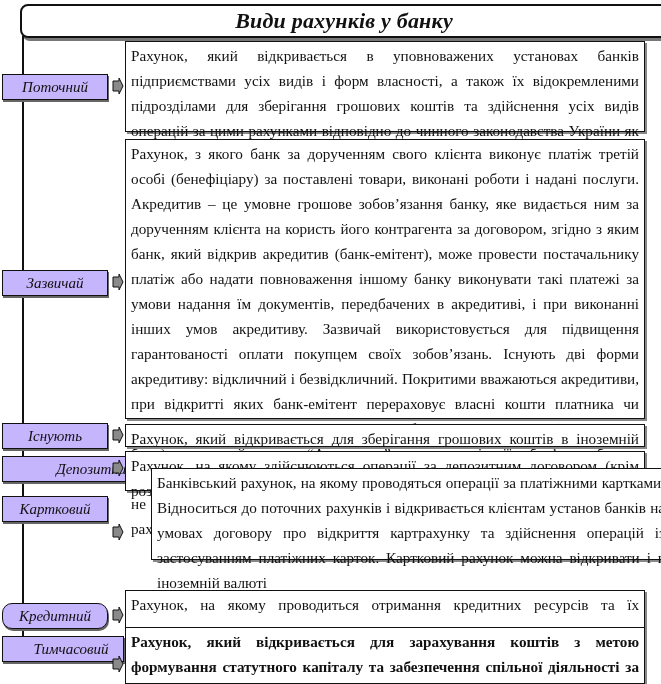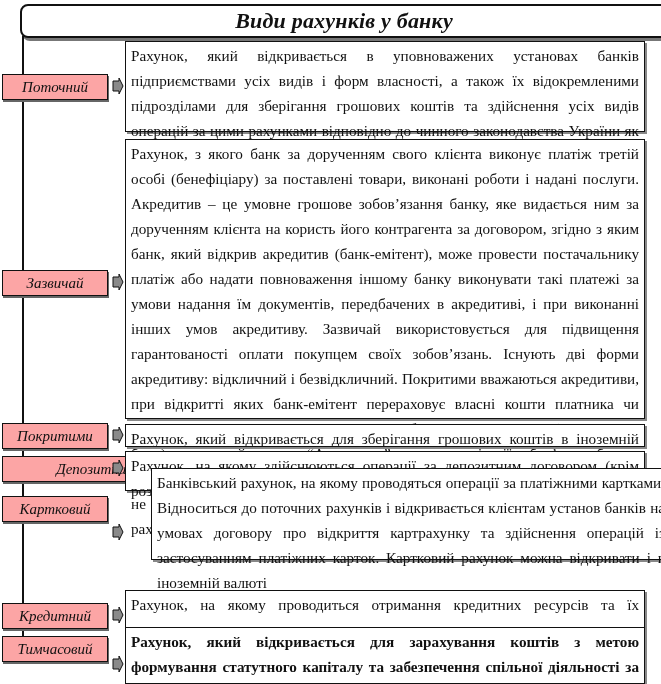--- a/index.html
+++ b/index.html
@@ -3,21 +3,21 @@
   <meta charset="utf-8">
   <style>
     html, body { margin: 0; padding: 0; background: #ffffff; }
     body { width: 661px; height: 684px; position: relative; overflow: hidden;
            font-family: "Liberation Serif", "DejaVu Serif", serif; color: #111; }
     .title-box { position: absolute; left: 4px; top: 4px; width: 644px; height: 30px;
                  border: 2px solid #111; border-radius: 8px; box-shadow: 2px 3px 0 #777;
                  background: #fff; display: flex; align-items: center; justify-content: center; margin-left: 16px; }
     .title-text { font-style: italic; font-weight: bold; font-size: 22px; letter-spacing: 0.2px; }
     .spine { position: absolute; left: 22px; top: 36px; width: 1.5px; height: 626px; background: #111; }
-    .label-box { position: absolute; left: 2px; width: 104px; height: 24px; background: #fca5a5;
+    .label-box { position: absolute; left: 2px; width: 104px; height: 24px; background: #c4b5fd;
                  border: 1.5px solid #111; box-shadow: 1px 2px 0 #666;
                  display: flex; align-items: center; justify-content: center; }
     .label-text { font-style: italic; font-size: 15px; }
     .arrow { position: absolute; left: 112px; width: 12px; height: 18px; }
     .desc-box { position: absolute; left: 125px; width: 520px; border: 1.5px solid #111;
                 background: #fff; box-shadow: 2px 2px 0 #888; padding: 1px 5px 1px 5px;
                 box-sizing: border-box; }
     .desc-text { font-size: 15.2px; line-height: 25px; text-align: justify; margin: 0; }
   </style>
 </head>
@@ -43,21 +43,21 @@
   <span class="label-text">Зазвичай</span>
 </div>
 <svg class="arrow" style="top:273px;" viewBox="0 0 12 18">
   <path d="M1 4 L7 4 L7 1 L11 9 L7 17 L7 14 L1 14 Z" fill="#8a8a8a" stroke="#111" stroke-width="1"></path>
 </svg>
 <div class="desc-box" style="top:139px; height:280px;">
   <p class="desc-text">Рахунок, з якого банк за дорученням свого клієнта виконує платіж третій особі (бенефіціару) за поставлені товари, виконані роботи і надані послуги. Акредитив – це умовне грошове зобов’язання банку, яке видається ним за дорученням клієнта на користь його контрагента за договором, згідно з яким банк, який відкрив акредитив (банк-емітент), може провести постачальнику платіж або надати повноваження іншому банку виконувати такі платежі за умови надання їм документів, передбачених в акредитиві, і при виконанні інших умов акредитиву. Зазвичай використовується для підвищення гарантованості оплати покупцем своїх зобов’язань. Існують дві форми акредитиву: відкличний і безвідкличний. Покритими вважаються акредитиви, при відкритті яких банк-емітент перераховує власні кошти платника чи наданий йому кредит в розпорядження банка-постачальника (виконуючий банк) на окремий рахунок “Акредитив” на весь термін дії зобов’язань банку-емітента. Непокритим вважається акредитив, оплата за яким (якщо тимчасово не має коштів на рахунку платника) гарантується банком-емітентом за рахунок банківського кредиту</p>
 </div>
 
 <div class="label-box" style="top:423px;">
-  <span class="label-text">Покритими</span>
+  <span class="label-text">Існують</span>
 </div>
 <svg class="arrow" style="top:426px;" viewBox="0 0 12 18">
   <path d="M1 4 L7 4 L7 1 L11 9 L7 17 L7 14 L1 14 Z" fill="#8a8a8a" stroke="#111" stroke-width="1"></path>
 </svg>
 <div class="desc-box" style="top:424px; height:23px;">
   <p class="desc-text">Рахунок, який відкривається для зберігання грошових коштів в іноземній валюті</p>
 </div>
 
 <div class="label-box" style="top:456px;padding-left:40px;">
   <span class="label-text">Депозитний</span>
@@ -72,31 +72,31 @@
 <div class="label-box" style="top:496px;">
   <span class="label-text">Картковий</span>
 </div>
 <svg class="arrow" style="top:523px;" viewBox="0 0 12 18">
   <path d="M1 4 L7 4 L7 1 L11 9 L7 17 L7 14 L1 14 Z" fill="#8a8a8a" stroke="#111" stroke-width="1"></path>
 </svg>
 <div class="desc-box" style="top:468px; height:92px;margin-left:26px;">
   <p class="desc-text">Банківський рахунок, на якому проводяться операції за платіжними картками. Відноситься до поточних рахунків і відкривається клієнтам установ банків на умовах договору про відкриття картрахунку та здійснення операцій із застосуванням платіжних карток. Картковий рахунок можна відкривати і в іноземній валюті</p>
 </div>
 
-<div class="label-box" style="top:603px;">
+<div class="label-box" style="top:603px;border-radius:10px;">
   <span class="label-text">Кредитний</span>
 </div>
 <svg class="arrow" style="top:606px;" viewBox="0 0 12 18">
   <path d="M1 4 L7 4 L7 1 L11 9 L7 17 L7 14 L1 14 Z" fill="#8a8a8a" stroke="#111" stroke-width="1"></path>
 </svg>
 <div class="desc-box" style="top:590px; height:41px;">
   <p class="desc-text">Рахунок, на якому проводиться отримання кредитних ресурсів та їх використання</p>
 </div>
 
-<div class="label-box" style="top:636px;">
+<div class="label-box" style="top:636px;padding-left:16px;">
   <span class="label-text">Тимчасовий</span>
 </div>
 <svg class="arrow" style="top:655px;" viewBox="0 0 12 18">
   <path d="M1 4 L7 4 L7 1 L11 9 L7 17 L7 14 L1 14 Z" fill="#8a8a8a" stroke="#111" stroke-width="1"></path>
 </svg>
 <div class="desc-box" style="top:627px; height:57px;font-weight:bold;">
   <p class="desc-text">Рахунок, який відкривається для зарахування коштів з метою формування статутного капіталу та забезпечення спільної діяльності за участі іноземних інвесторів</p>
 </div>
 
 </body></html>

